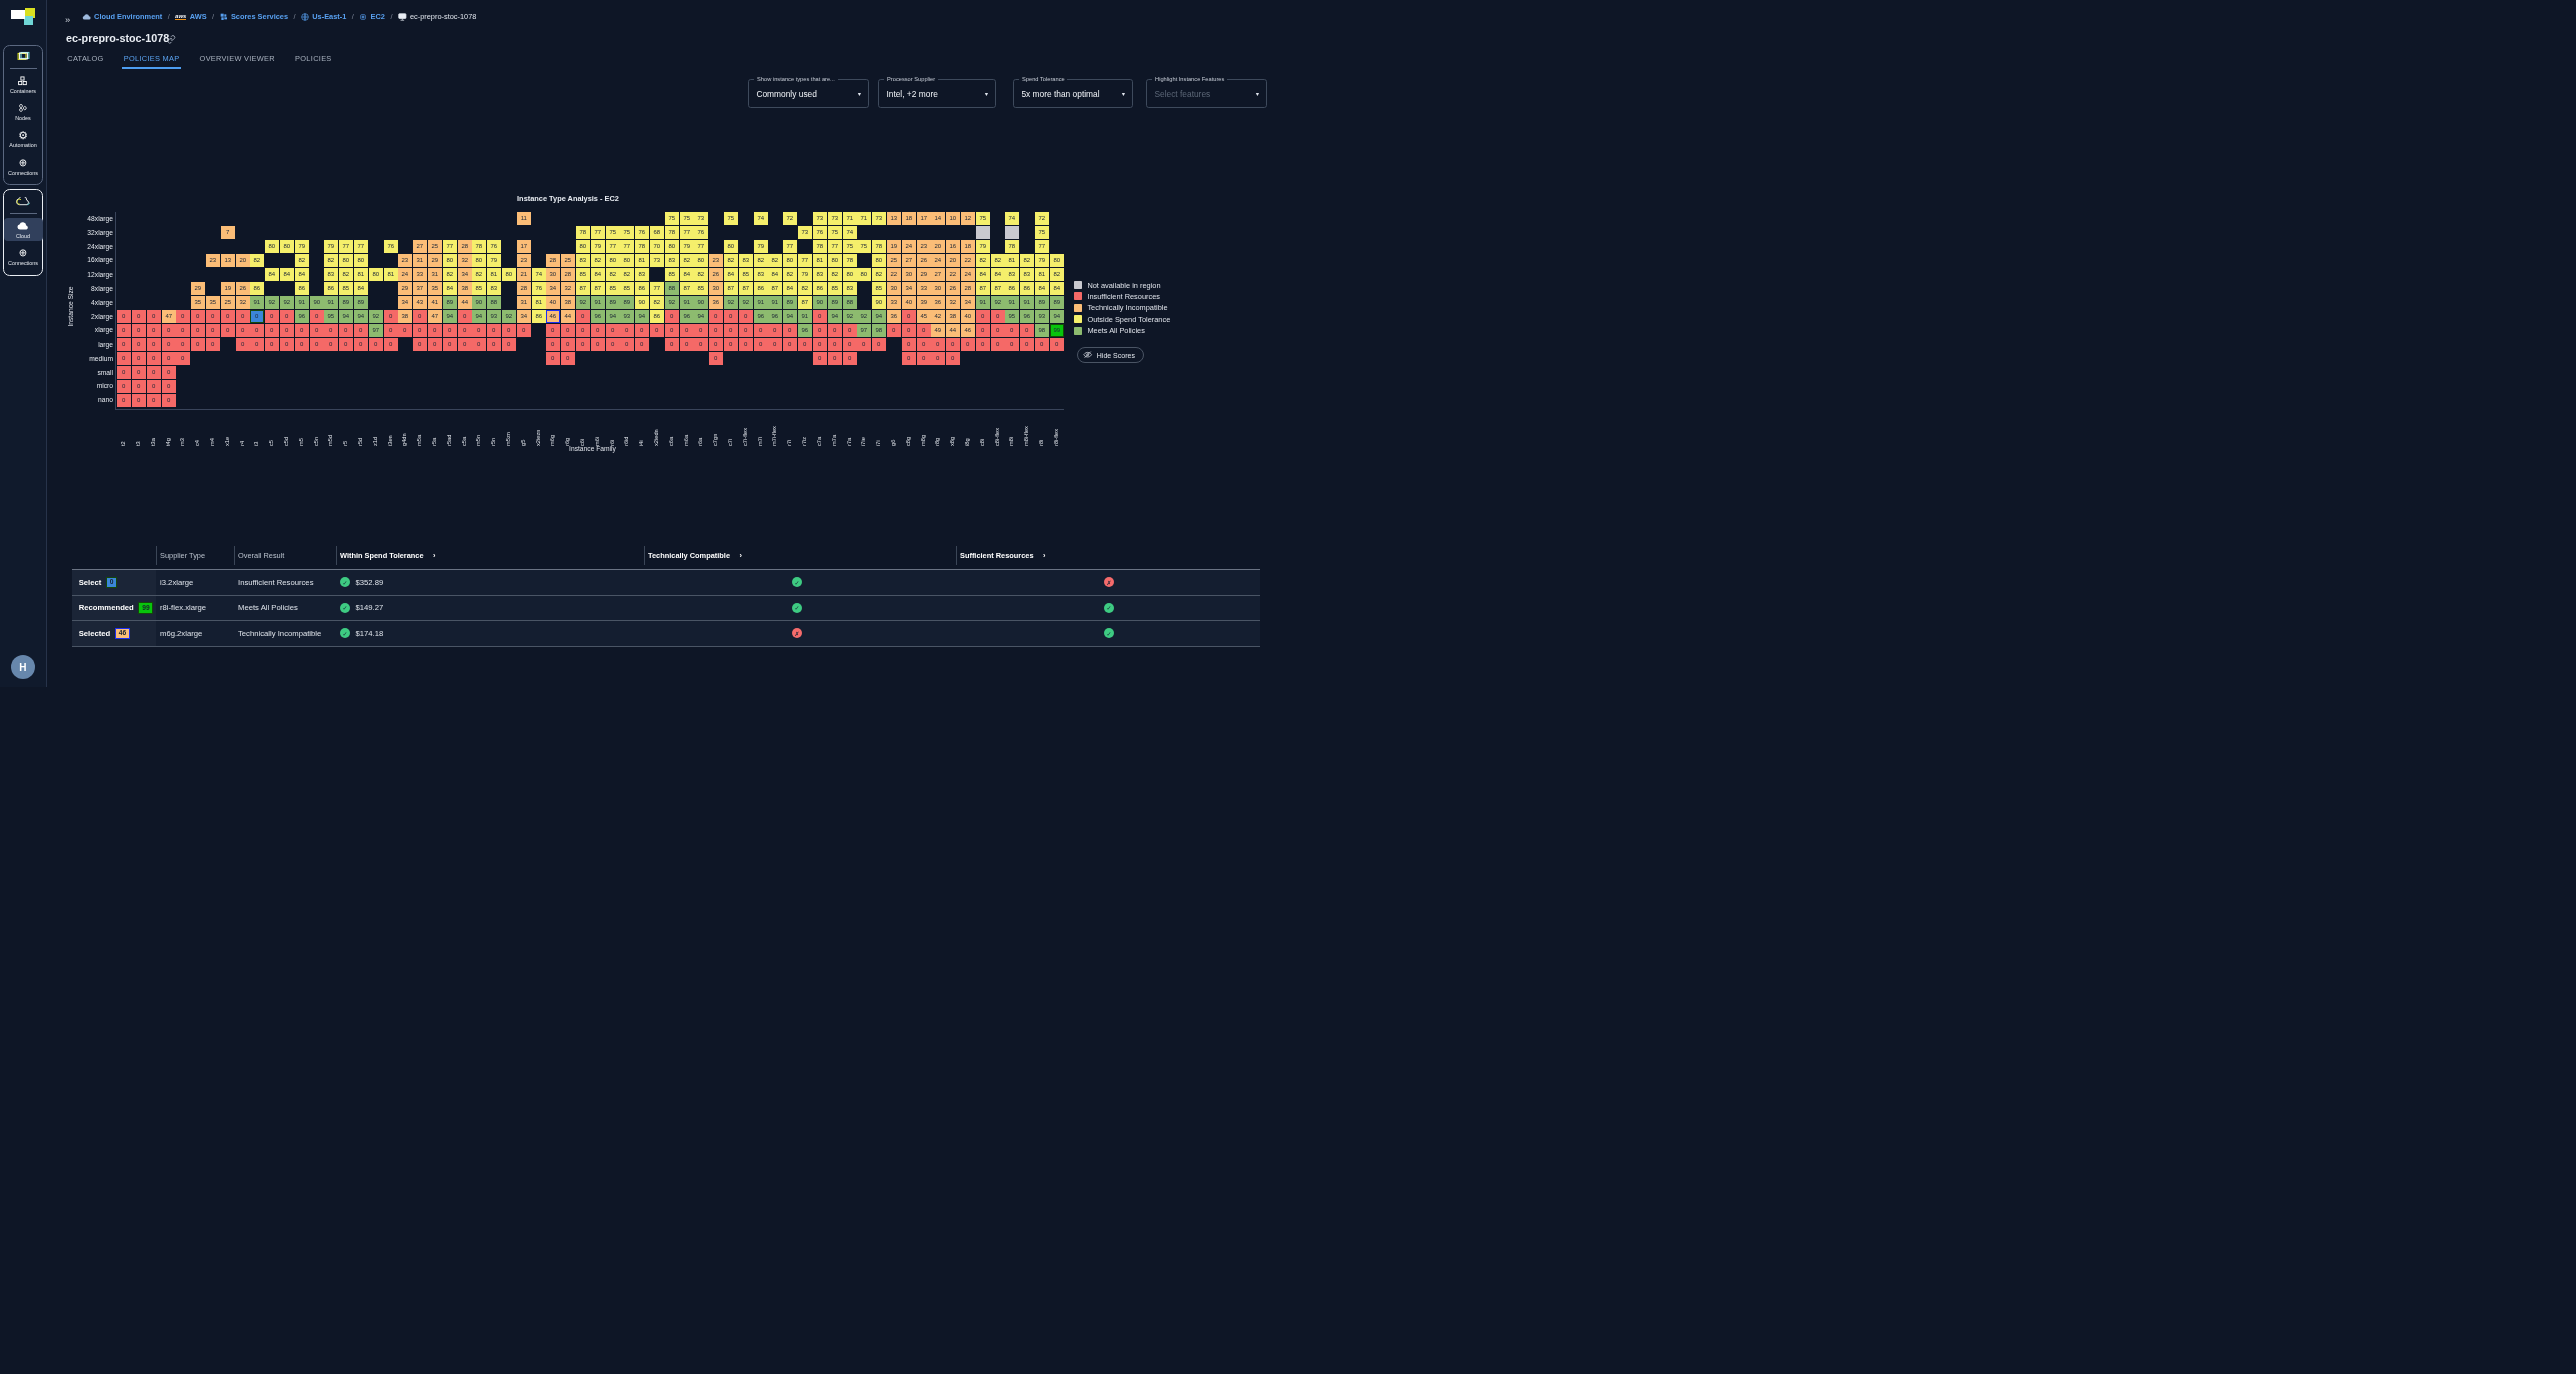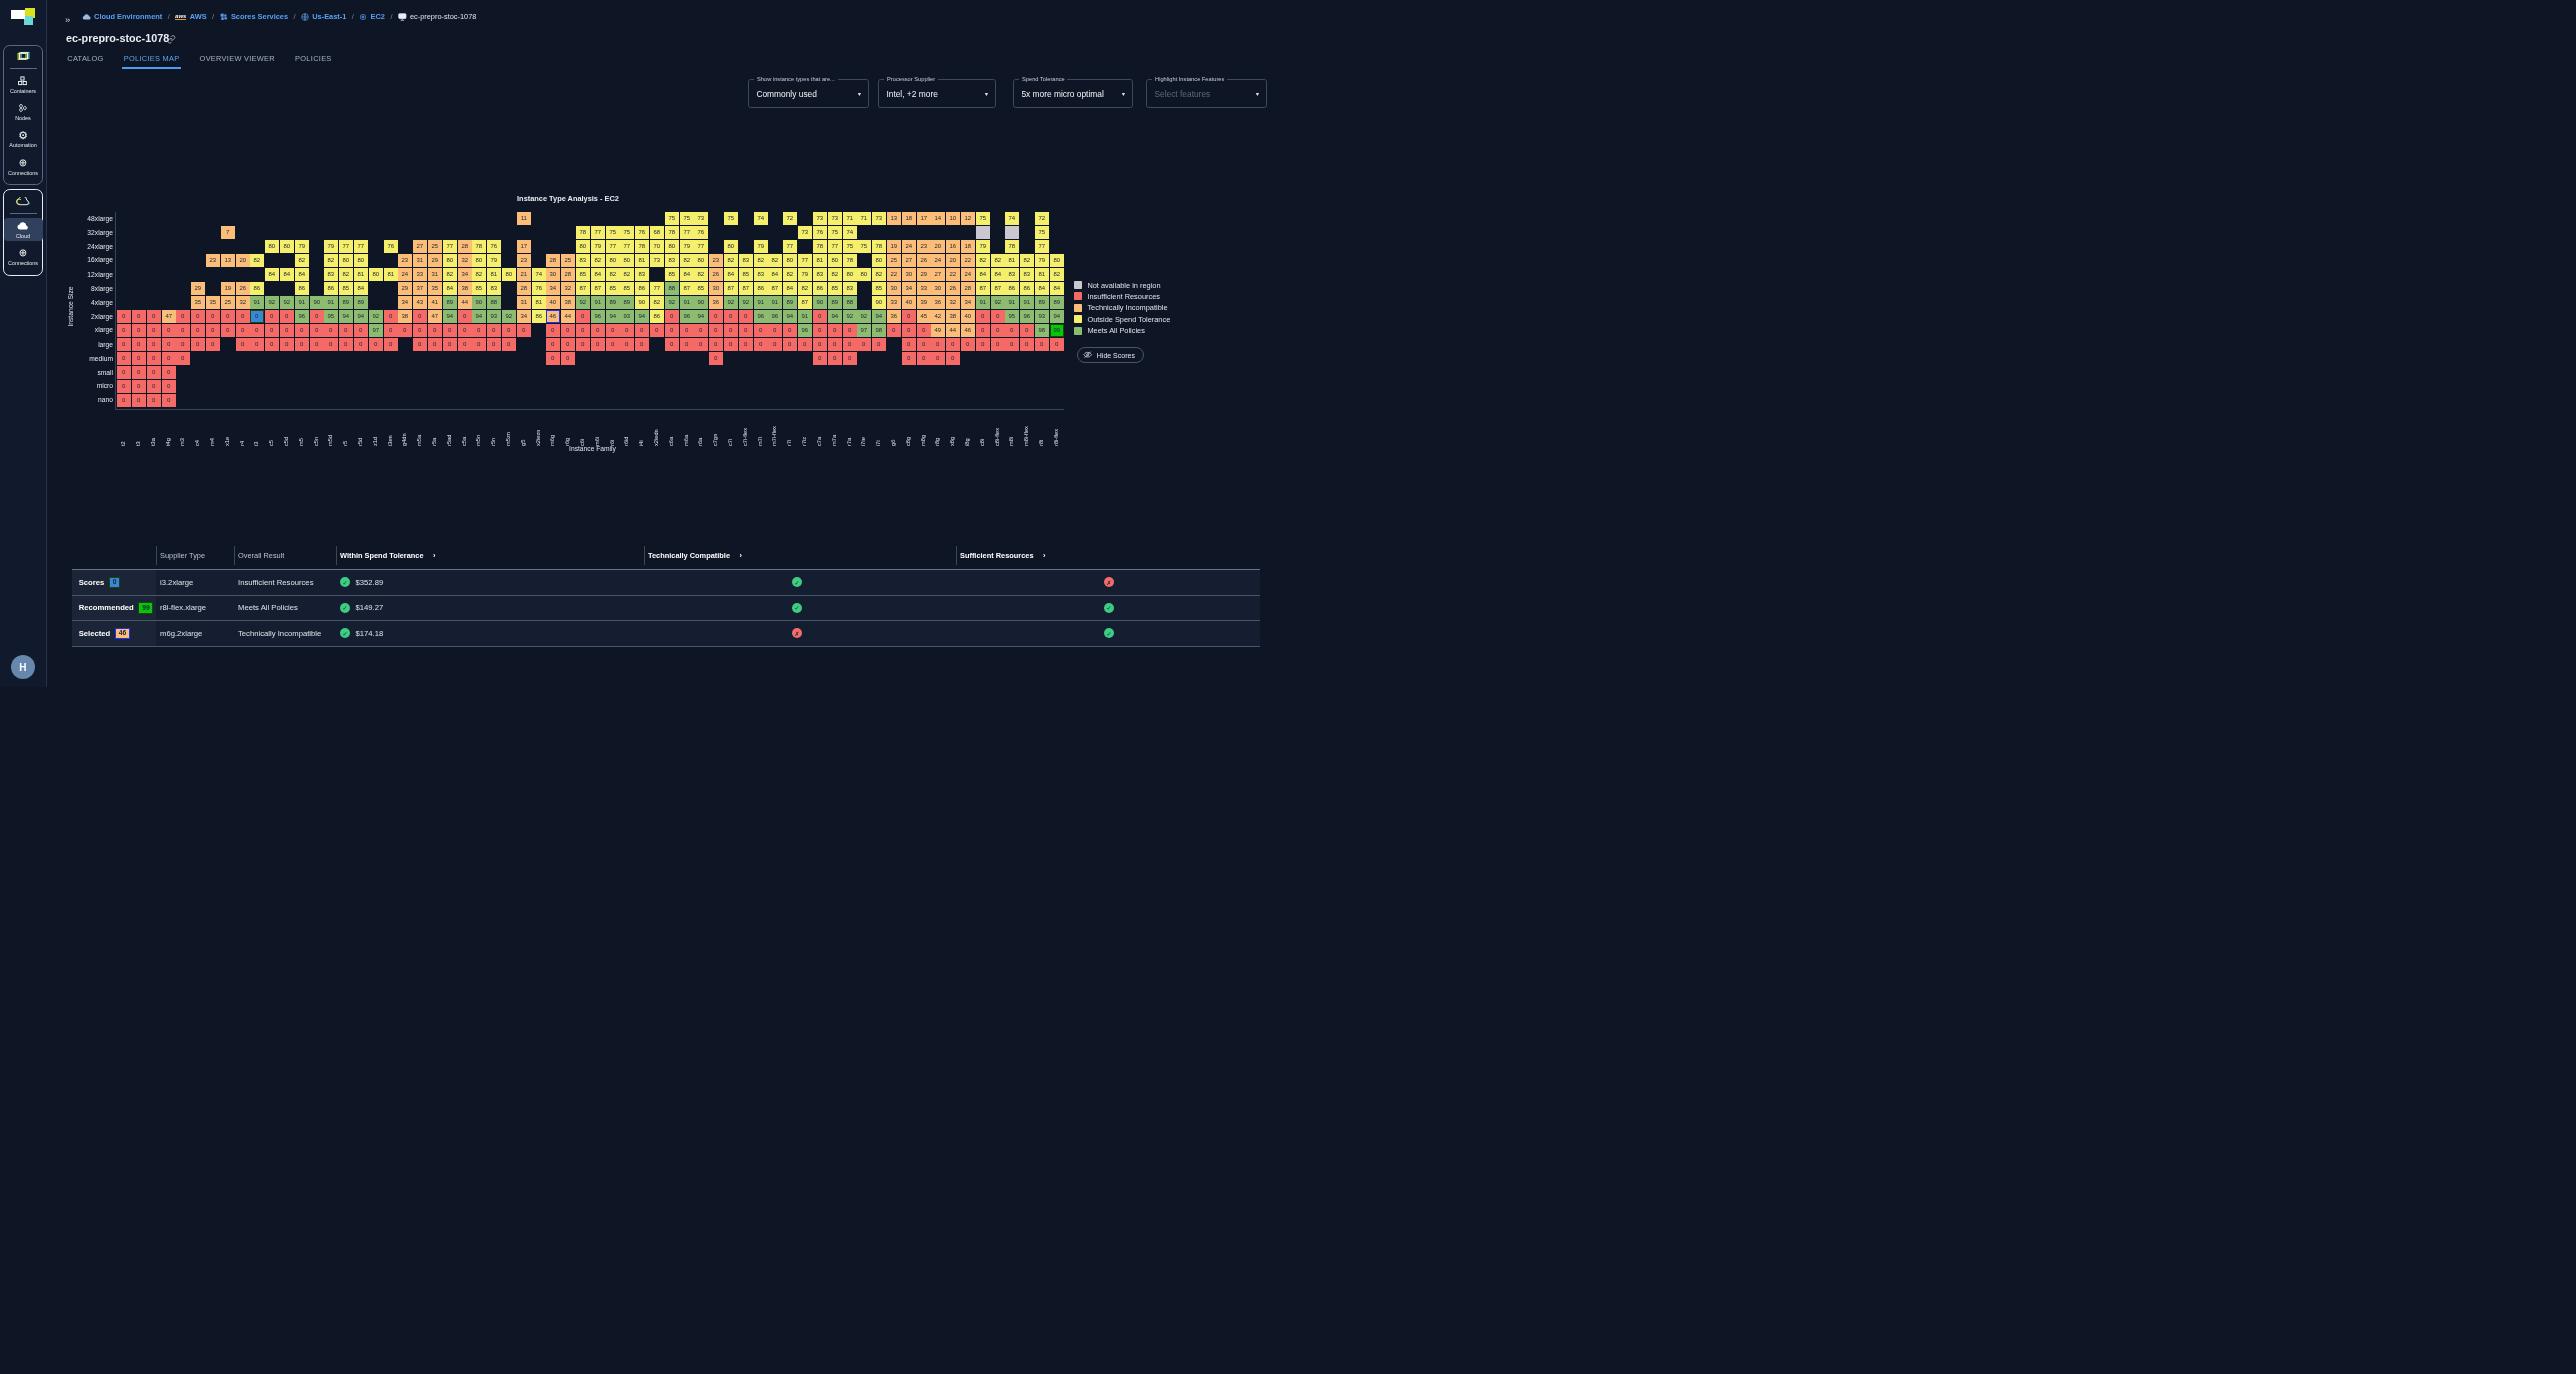--- a/index.html
+++ b/index.html
@@ -271,21 +271,21 @@
         <span class="fvalue">Commonly used</span>
         <span class="caret">▼</span>
       </div>
       <div class="filter" style="left: 878px; width: 118px;">
         <span class="flabel">Processor Supplier</span>
         <span class="fvalue">Intel, +2 more</span>
         <span class="caret">▼</span>
       </div>
       <div class="filter" style="left: 1013px; width: 120px;">
         <span class="flabel">Spend Tolerance</span>
-        <span class="fvalue">5x more micro optimal</span>
+        <span class="fvalue">5x more than optimal</span>
         <span class="caret">▼</span>
       </div>
       <div class="filter" style="left: 1146px; width: 121px;">
         <span class="flabel">Highlight Instance Features</span>
         <span class="fvalue placeholder">Select features</span>
         <span class="caret">▼</span>
       </div>
     </div>
 
   <div id="chart-title">Instance Type Analysis - EC2</div>
@@ -1051,21 +1051,21 @@
           <span class="chev">›</span>
         </div>
         <div class="hc sep sortable">
           <span>Sufficient Resources</span>
           <span class="chev">›</span>
         </div>
       </div>
     <div class="t-body">
         <div class="t-row">
           <div class="lab">
-            <span>Scores</span>
+            <span>Select</span>
             <span class="badge badge-current">0</span>
           </div>
           <div class="t-cell">i3.2xlarge</div>
           <div class="t-cell">Insufficient Resources</div>
           <div class="t-cell spend">
             <span class="ico-circle ico-ok">✓</span>
             <span>$352.89</span>
           </div>
           <div class="t-cell ind"><span class="ico-circle ico-ok">✓</span></div>
           <div class="t-cell ind"><span class="ico-circle ico-bad">✗</span></div>

